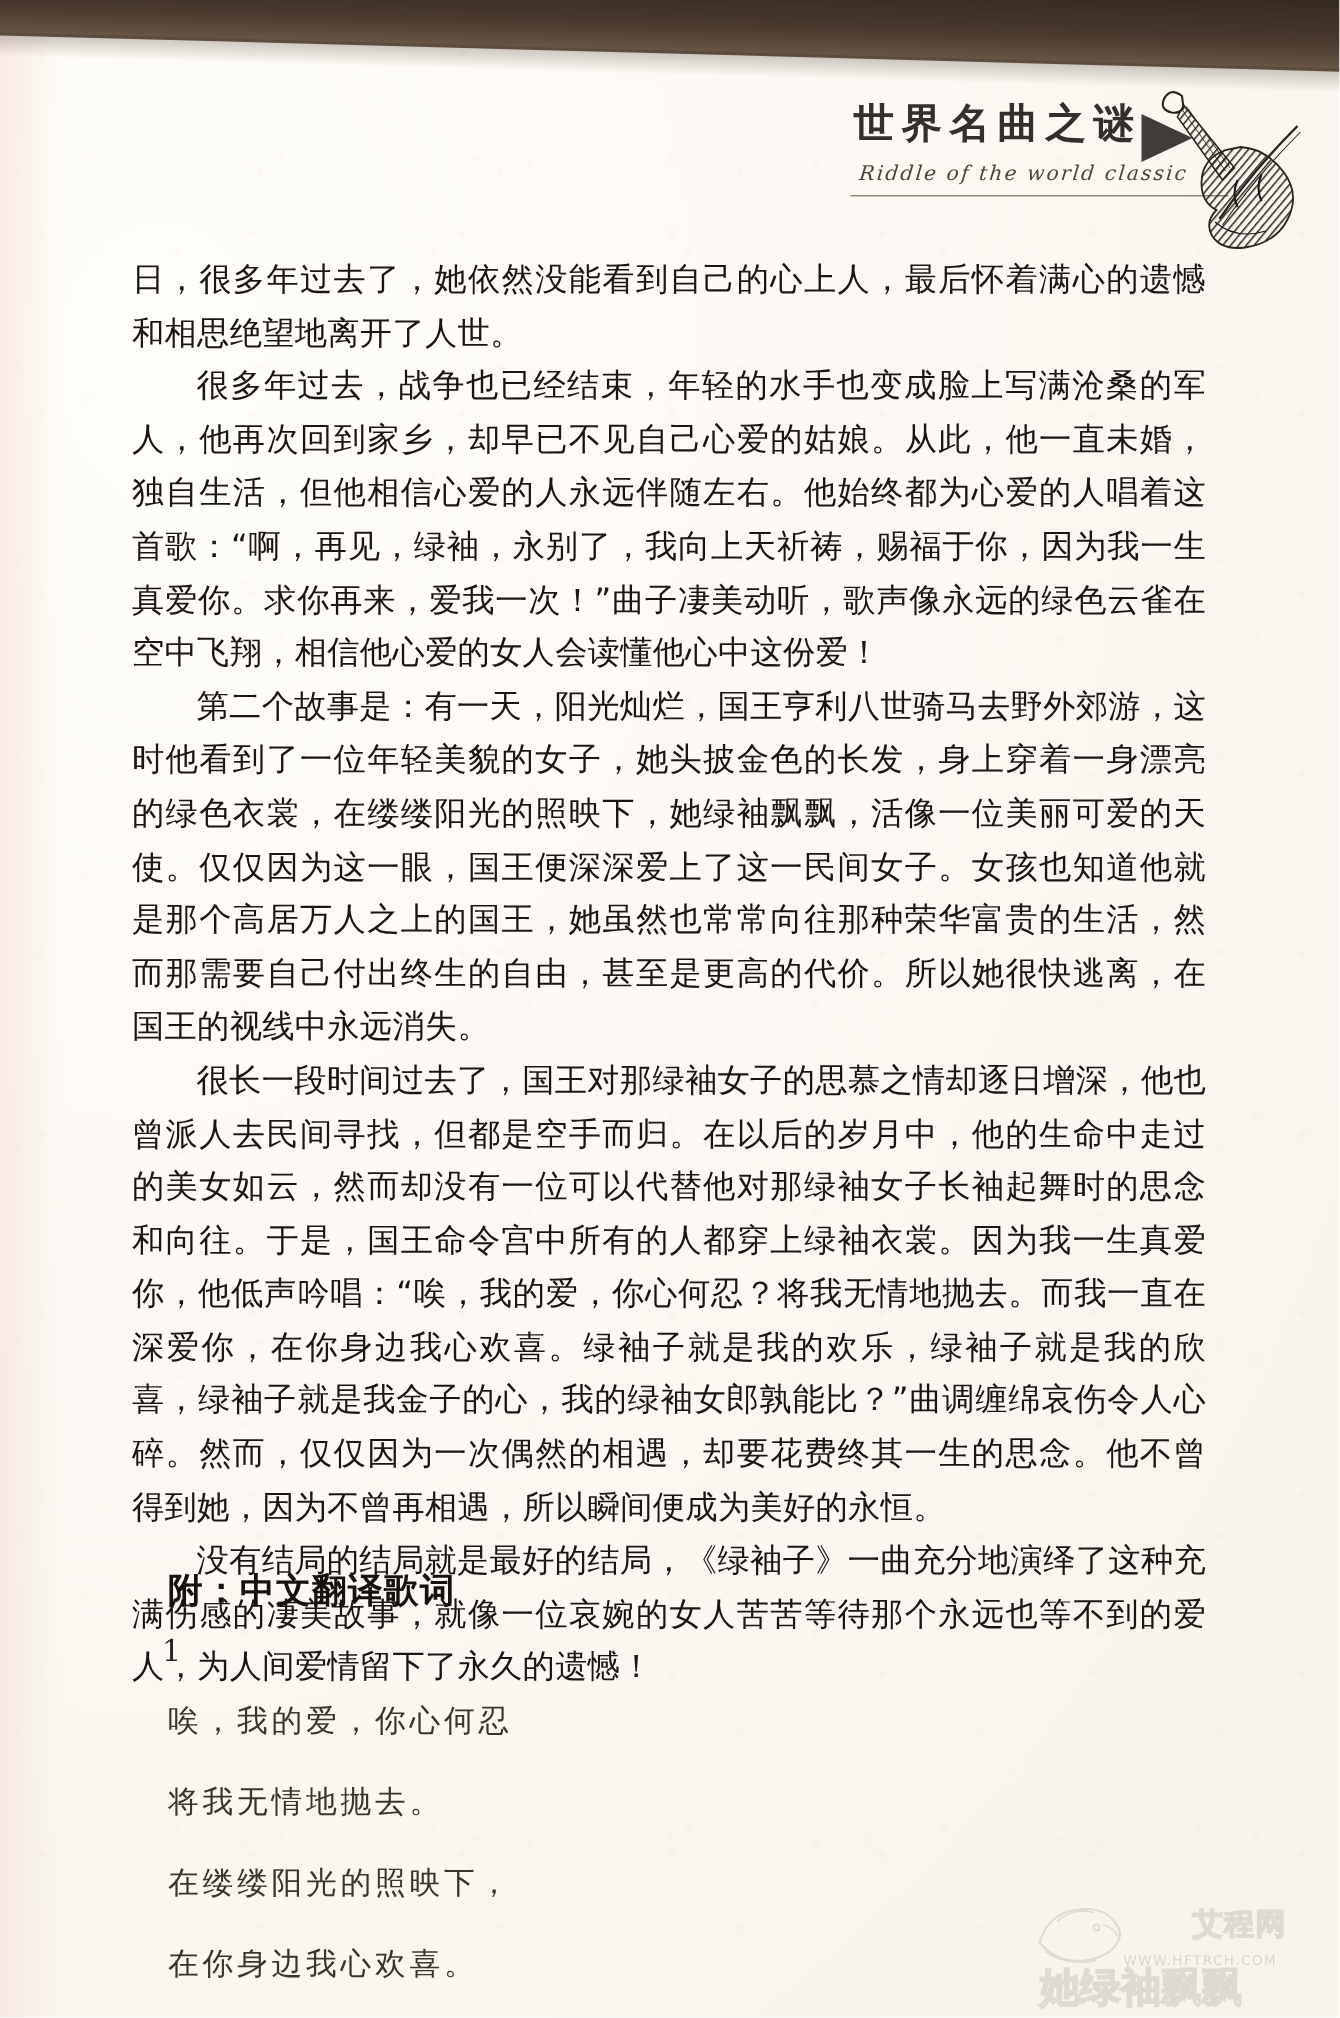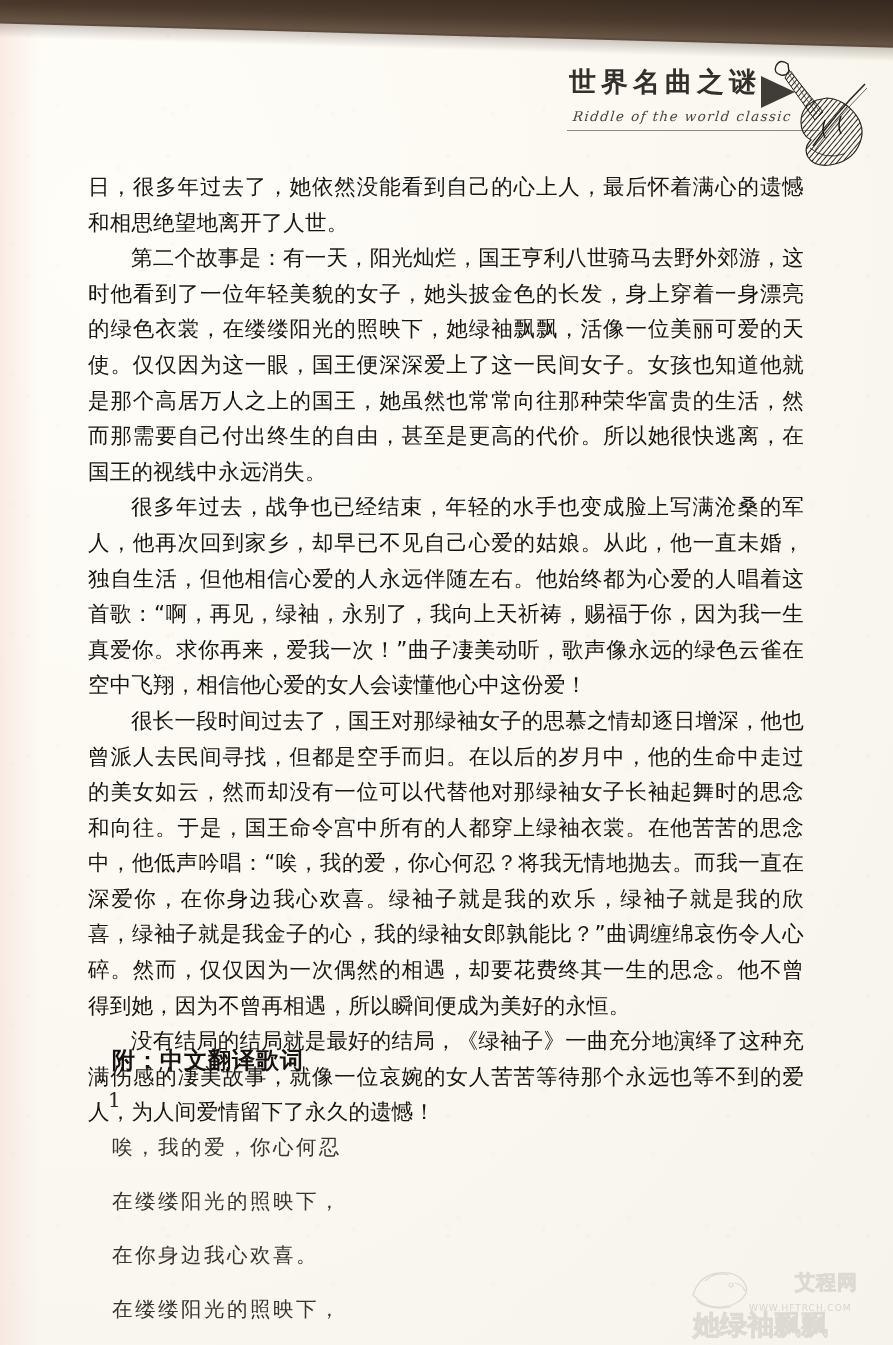--- a/index.html
+++ b/index.html
@@ -283,33 +283,34 @@
 
       <path d="M58 92 q22 -32 52 -62" fill="none" stroke="#2a241e" stroke-width="1.6"></path>
       <path d="M60 96 q22 -32 52 -62" fill="none" stroke="#2a241e" stroke-width=".7"></path>
 
       <path d="M55 94 q14 12 34 6" fill="none" stroke="#1a1612" stroke-width=".8"></path>
     </svg>
   </div>
 
   <div class="body-text">
     <p>日，很多年过去了，她依然没能看到自己的心上人，最后怀着满心的遗憾和相思绝望地离开了人世。</p>
+    <p class="indent">很多年过去，战争也已经结束，年轻的水手也变成脸上写满沧桑的军人，他再次回到家乡，却早已不见自己心爱的姑娘。从此，他一直未婚，独自生活，但他相信心爱的人永远伴随左右。他始终都为心爱的人唱着这首歌：“啊，再见，绿袖，永别了，我向上天祈祷，赐福于你，因为我一生真爱你。求你再来，爱我一次！”曲子凄美动听，歌声像永远的绿色云雀在空中飞翔，相信他心爱的女人会读懂他心中这份爱！</p>
     <p class="indent">第二个故事是：有一天，阳光灿烂，国王亨利八世骑马去野外郊游，这时他看到了一位年轻美貌的女子，她头披金色的长发，身上穿着一身漂亮的绿色衣裳，在缕缕阳光的照映下，她绿袖飘飘，活像一位美丽可爱的天使。仅仅因为这一眼，国王便深深爱上了这一民间女子。女孩也知道他就是那个高居万人之上的国王，她虽然也常常向往那种荣华富贵的生活，然而那需要自己付出终生的自由，甚至是更高的代价。所以她很快逃离，在国王的视线中永远消失。</p>
-    <p class="indent">很多年过去，战争也已经结束，年轻的水手也变成脸上写满沧桑的军人，他再次回到家乡，却早已不见自己心爱的姑娘。从此，他一直未婚，独自生活，但他相信心爱的人永远伴随左右。他始终都为心爱的人唱着这首歌：“啊，再见，绿袖，永别了，我向上天祈祷，赐福于你，因为我一生真爱你。求你再来，爱我一次！”曲子凄美动听，歌声像永远的绿色云雀在空中飞翔，相信他心爱的女人会读懂他心中这份爱！</p>
-    <p class="indent">很长一段时间过去了，国王对那绿袖女子的思慕之情却逐日增深，他也曾派人去民间寻找，但都是空手而归。在以后的岁月中，他的生命中走过的美女如云，然而却没有一位可以代替他对那绿袖女子长袖起舞时的思念和向往。于是，国王命令宫中所有的人都穿上绿袖衣裳。在他苦苦的思念中，他低声吟唱：“唉，我的爱，你心何忍？将我无情地抛去。而我一直在深爱你，在你身边我心欢喜。绿袖子就是我的欢乐，绿袖子就是我的欣喜，绿袖子就是我金子的心，我的绿袖女郎孰能比？”曲调缠绵哀伤令人心碎。然而，仅仅因为一次偶然的相遇，却要花费终其一生的思念。他不曾得到她，因为不曾再相遇，所以瞬间便成为美好的永恒。</p>
+    <p class="indent">很长一段时间过去了，国王对那绿袖女子的思慕之情却逐日增深，他也曾派人去民间寻找，但都是空手而归。在以后的岁月中，他的生命中走过的美女如云，然而却没有一位可以代替他对那绿袖女子长袖起舞时的思念和向往。于是，国王命令宫中所有的人都穿上绿袖衣裳。因为我一生真爱你，他低声吟唱：“唉，我的爱，你心何忍？将我无情地抛去。而我一直在深爱你，在你身边我心欢喜。绿袖子就是我的欢乐，绿袖子就是我的欣喜，绿袖子就是我金子的心，我的绿袖女郎孰能比？”曲调缠绵哀伤令人心碎。然而，仅仅因为一次偶然的相遇，却要花费终其一生的思念。他不曾得到她，因为不曾再相遇，所以瞬间便成为美好的永恒。</p>
     <p class="indent">没有结局的结局就是最好的结局，《绿袖子》一曲充分地演绎了这种充满伤感的凄美故事，就像一位哀婉的女人苦苦等待那个永远也等不到的爱人，为人间爱情留下了永久的遗憾！</p>
   </div>
 
   <div class="appendix">
     <p class="appendix-title">附：中文翻译歌词</p>
 
     <p class="verse-no">1</p>
 
     <ul class="lyrics">
       <li>唉，我的爱，你心何忍</li>
+      <li>将我无情地抛去。</li>
       <li>在缕缕阳光的照映下，</li>
       <li>在你身边我心欢喜。</li>
       <li>在缕缕阳光的照映下，</li>
     </ul>
   </div>
 
   <div class="watermark">
     <svg class="wm-bird" viewBox="0 0 84 60">
       <path d="M8 34 q6 -20 26 -22 q16 -2 24 8 q6 7 2 14 q-6 10 -22 12 q-18 2 -30 -12 z" fill="none" stroke="#a3a09a" stroke-width="1.4"></path>
       <path d="M20 20 q10 -10 24 -6" fill="none" stroke="#a3a09a" stroke-width="1.2"></path>

